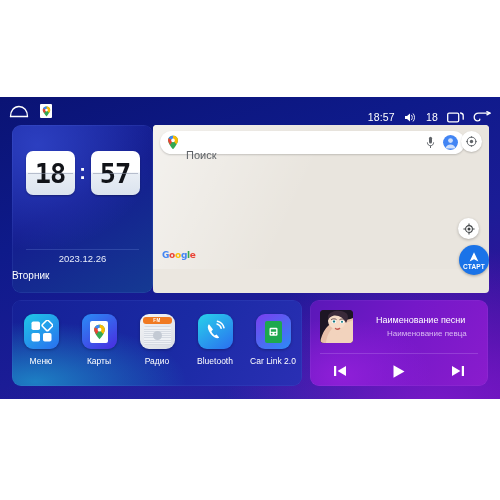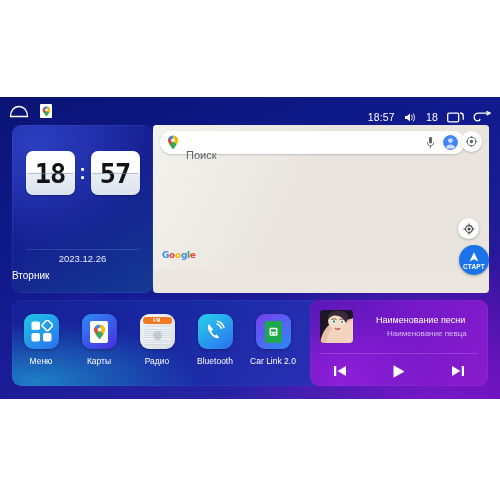--- a/index.html
+++ b/index.html
@@ -238,21 +238,20 @@
   .map-tab.inactive .mt-label { color: #5f6368; }
 
   
   #apps-widget {
     left: 12px; top: 203px;
     width: 290px; height: 86px;
     background:
       radial-gradient(ellipse 90% 120% at 8% 95%, #1d7fc4 0%, rgba(29,127,196,0) 58%),
       linear-gradient(120deg, #152096 0%, #1a2aa4 55%, #2a2fb4 100%);
     box-shadow: inset 0 0 0 0.5px rgba(120,160,255,0.18);
-    padding-left: 20px;
   }
   .app-row {
     position: absolute;
     left: 0; top: 14px;
     width: 290px;
     display: flex; justify-content: space-around;
     align-items: flex-start;
   }
   .app-item {
     width: 52px;

